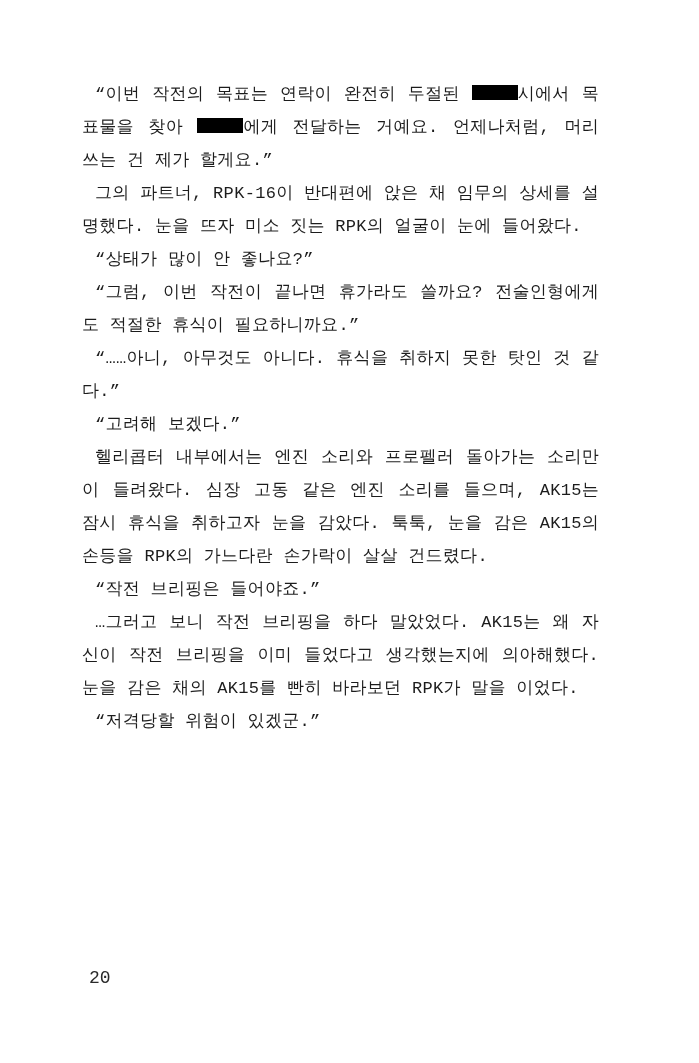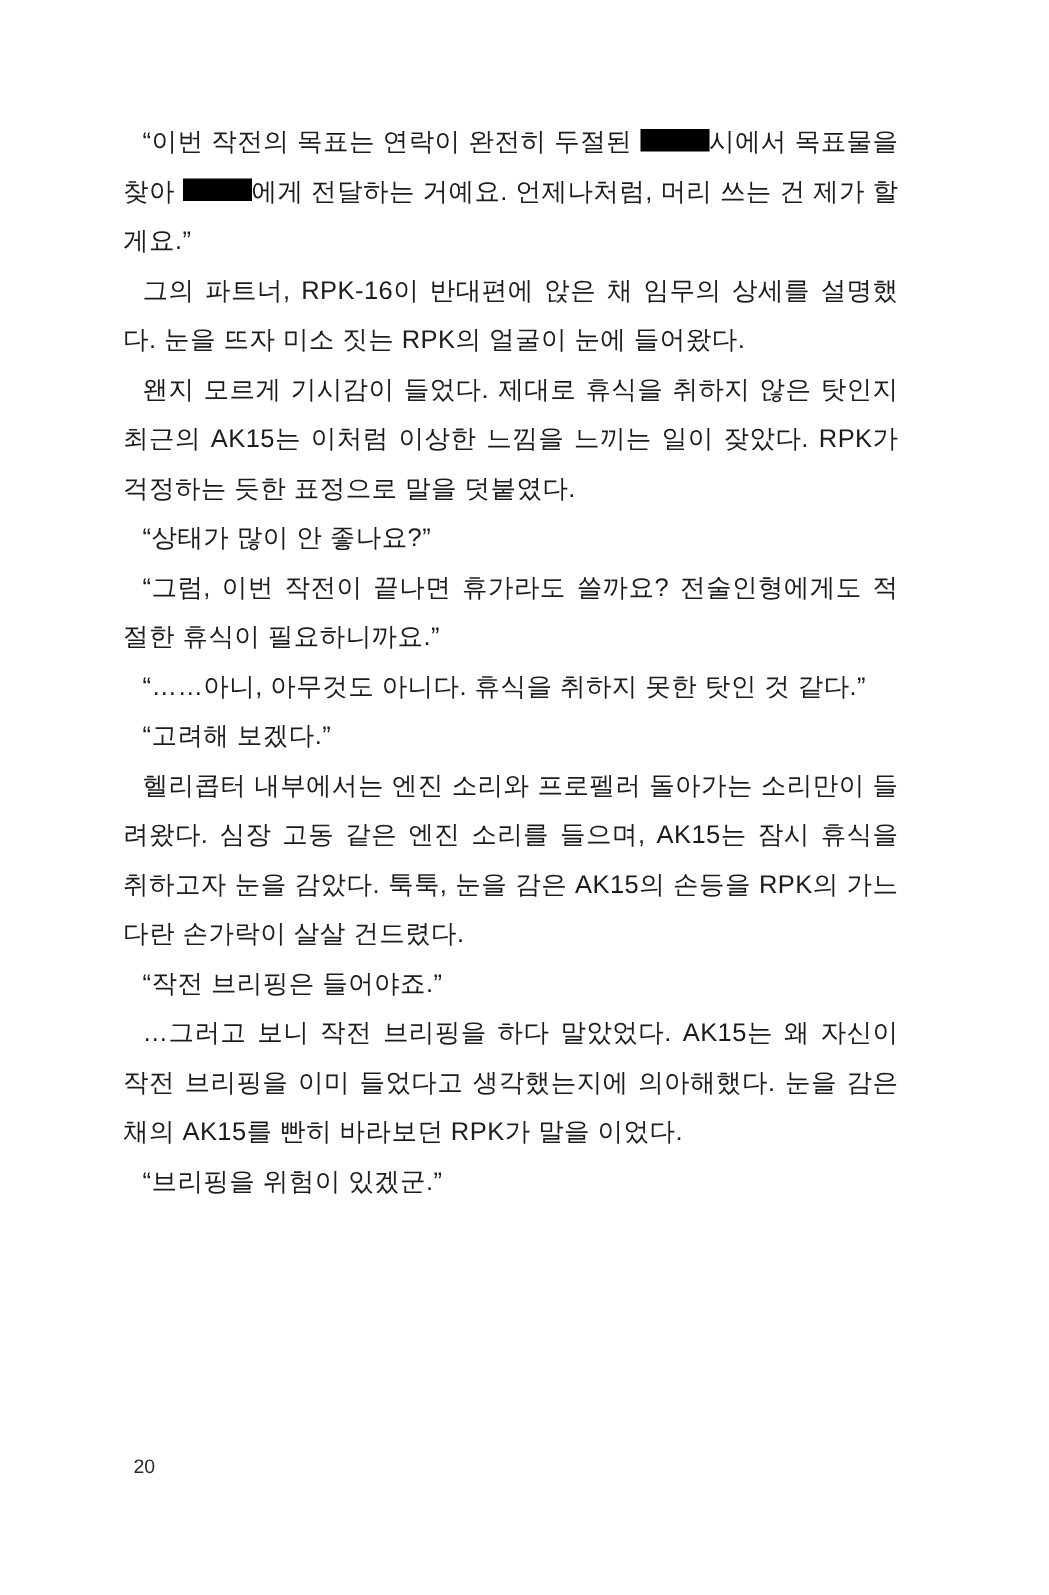--- a/index.html
+++ b/index.html
@@ -6,21 +6,21 @@
     margin: 0;
     padding: 0;
     background: #ffffff;
   }
   .page {
     position: relative;
     width: 699px;
     height: 1063px;
     background: #ffffff;
     overflow: hidden;
-    font-family: Liberation Sans, sans-serif;
+    font-family: Liberation Mono, monospace;
     color: #1c1c1c;
   }
   .content {
     position: absolute;
     left: 82px;
     top: 78px;
     width: 517px;
     font-size: 17px;
     line-height: 33px;
     text-align: justify;
@@ -35,36 +35,35 @@
     display: inline-block;
     width: 46px;
     height: 15px;
     background: #000000;
     vertical-align: -1px;
   }
   .pagenum {
     position: absolute;
     left: 89px;
     top: 968px;
-    font-size: 13px;
+    font-size: 18px;
     line-height: 20px;
     color: #2a2a2a;
   }
 </style>
 </head>
 <body>
 
 <div class="page">
   <main class="content" id="paragraphs">
       <p class="para"><span>“이번 작전의 목표는 연락이 완전히 두절된 </span><span class="redaction" style="background: rgb(0, 0, 0);"></span><span>시에서 목표물을 찾아 </span><span class="redaction" style="background: rgb(0, 0, 0);"></span><span>에게 전달하는 거예요. 언제나처럼, 머리 쓰는 건 제가 할게요.”</span></p>
       <p class="para"><span>그의 파트너, RPK-16이 반대편에 앉은 채 임무의 상세를 설명했다. 눈을 뜨자 미소 짓는 RPK의 얼굴이 눈에 들어왔다.</span></p>
-      <p class="para"><span>왠지 모르게 기시감이 들었다. 제대로 휴식을 취하지 않은 탓인지 최근의 AK15는 이처럼 이상한 느낌을 느끼는 일이 잦았다. RPK가 걱정하는 듯한 표정으로 말을 덧붙였다.</span></p>
       <p class="para"><span>“상태가 많이 안 좋나요?”</span></p>
       <p class="para"><span>“그럼, 이번 작전이 끝나면 휴가라도 쓸까요? 전술인형에게도 적절한 휴식이 필요하니까요.”</span></p>
       <p class="para"><span>“……아니, 아무것도 아니다. 휴식을 취하지 못한 탓인 것 같다.”</span></p>
       <p class="para"><span>“고려해 보겠다.”</span></p>
       <p class="para"><span>헬리콥터 내부에서는 엔진 소리와 프로펠러 돌아가는 소리만이 들려왔다. 심장 고동 같은 엔진 소리를 들으며, AK15는 잠시 휴식을 취하고자 눈을 감았다. 툭툭, 눈을 감은 AK15의 손등을 RPK의 가느다란 손가락이 살살 건드렸다.</span></p>
       <p class="para"><span>“작전 브리핑은 들어야죠.”</span></p>
       <p class="para"><span>…그러고 보니 작전 브리핑을 하다 말았었다. AK15는 왜 자신이 작전 브리핑을 이미 들었다고 생각했는지에 의아해했다. 눈을 감은 채의 AK15를 빤히 바라보던 RPK가 말을 이었다.</span></p>
-      <p class="para"><span>“브리핑을 위험이 있겠군.”</span></p>
+      <p class="para"><span>“저격당할 위험이 있겠군.”</span></p>
     </main>
   <div class="pagenum">20</div>
 </div>
 
 </body></html>

